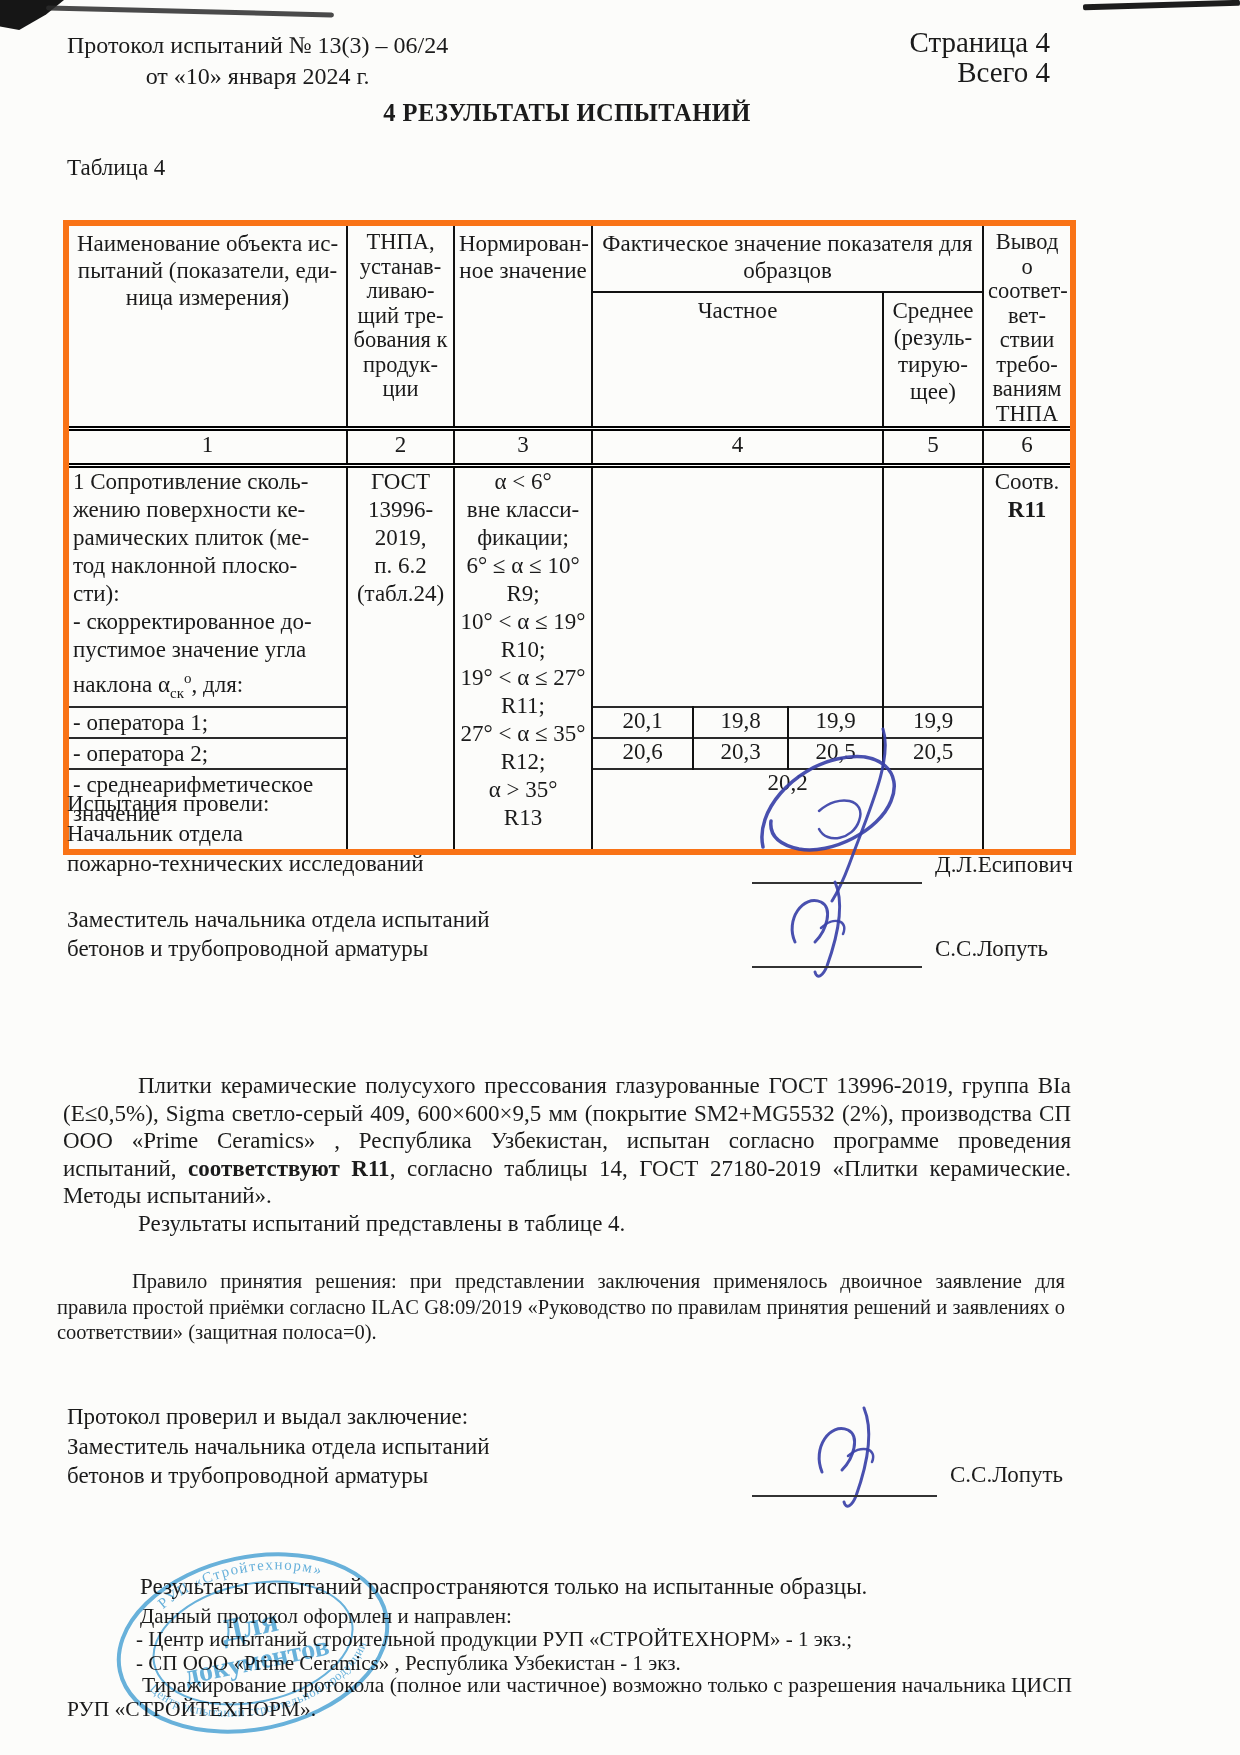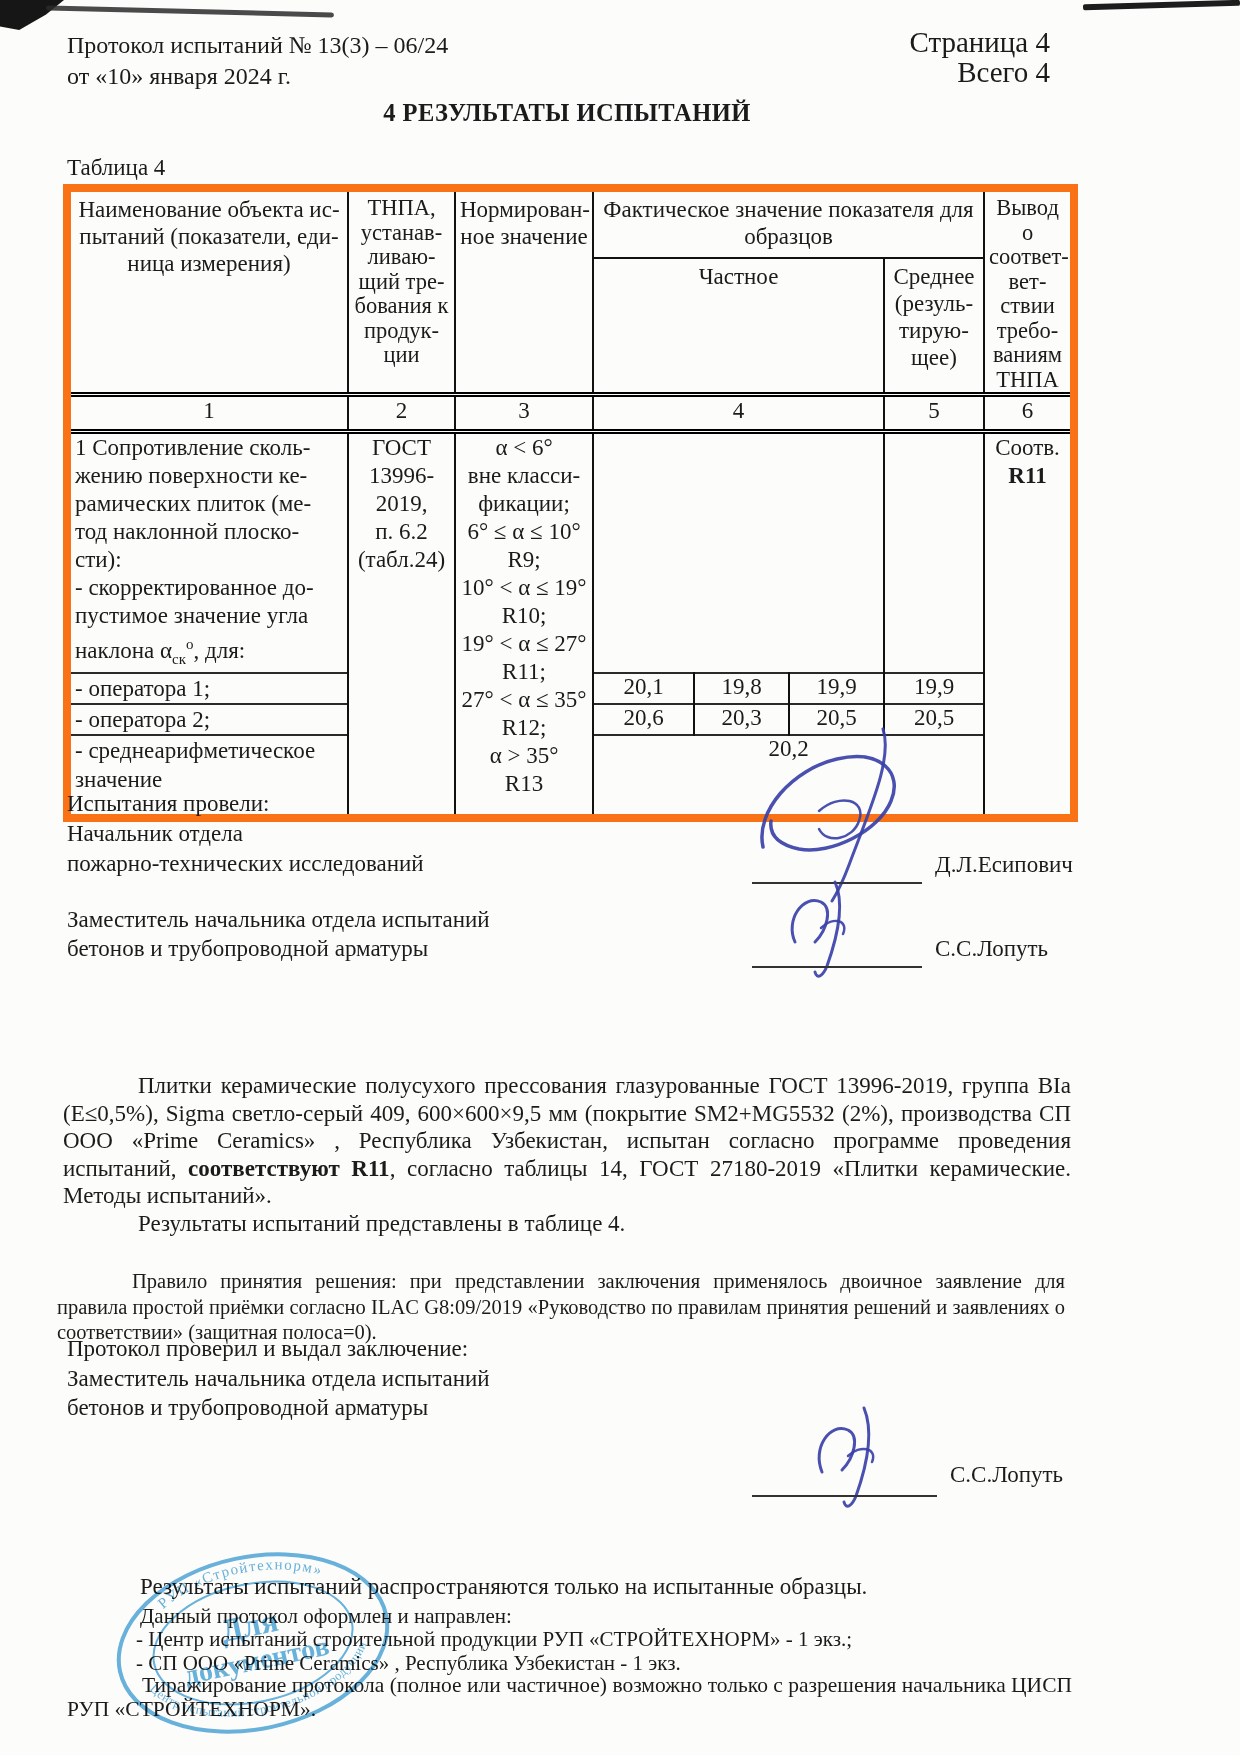--- a/index.html
+++ b/index.html
@@ -10,28 +10,28 @@
     overflow:hidden;
   }
   .abs{position:absolute;}
   .pre{white-space:pre-line;}
   
   .blot-tl{left:0;top:0;width:64px;height:30px;background:#161616;
     clip-path:polygon(0 0,100% 0,72% 48%,30% 100%,0 88%);}
   .streak-tl{left:46px;top:9px;width:288px;height:5px;background:#2a2a2a;border-radius:3px;transform:rotate(1.4deg);opacity:.85;}
   .streak-tr{left:1083px;top:2px;width:157px;height:6px;background:#1d1d1d;transform:rotate(-1.6deg);border-radius:2px;}
   
-  .hdr-left{left:67px;top:30px;font-size:24px;line-height:31px;white-space:pre-line;}
+  .hdr-left{left:67px;top:30px;font-size:24px;line-height:31px;white-space:pre-line;text-align:center;}
   .hdr-right{left:880px;top:27px;width:170px;font-size:29px;line-height:30px;text-align:right;white-space:pre-line;}
   .sec-title{left:63px;top:99px;width:1008px;text-align:center;font-size:24.5px;font-weight:bold;letter-spacing:.5px;}
   .tbl-label{left:67px;top:155px;font-size:23px;}
   
   table.rt{position:absolute;left:63px;top:184px;width:1007px;border-collapse:collapse;table-layout:fixed;
     font-size:23px;}
-  table.rt{border:8px solid #f97316;}
+  table.rt{border:6px solid #f97316;margin-top:36px;}
   .rt th,.rt td{padding:0 4px;font-weight:normal;vertical-align:top;overflow:hidden;}
   .vb{border-left:2px solid #111;border-right:2px solid #111;}
   .rt .hc{text-align:center;line-height:27px;padding-top:4px;}
   .rt .h2l{line-height:24.5px;font-size:22.5px;}
   .rt .subline{border-top:2px solid #111;}
   .numrow td{border-top:5px double #000;border-bottom:5px double #000;text-align:center;line-height:26px;height:30px;padding:1px 0;}
   .body-name{line-height:28px;padding-top:6px;}
   .c-center{text-align:center;line-height:28px;padding-top:6px;}
   .opline td{border-top:2px solid #2a2a2a;}
   .opline .val{text-align:center;}
@@ -43,21 +43,21 @@
   
   .sigblock{font-size:23px;line-height:30px;white-space:pre-line;}
   .sigline{height:2px;background:#333;}
   .signame{font-size:23px;}
   .ink{stroke:#3a41a8;fill:none;stroke-linecap:round;opacity:.92;}
   
   .concl-title{left:63px;top:1023px;width:1008px;text-align:center;font-weight:bold;font-size:24px;}
   .para{left:63px;top:1072px;width:1008px;font-size:23px;line-height:27.5px;text-align:justify;}
   .para p{margin:0;text-indent:75px;}
   .rule-para{left:57px;top:1269px;width:1008px;font-size:20.5px;line-height:25.5px;text-align:justify;text-indent:75px;}
-  .verify{left:67px;top:1334px;font-size:23px;line-height:29.5px;white-space:pre-line;}
+  .verify{left:67px;top:1402px;font-size:23px;line-height:29.5px;white-space:pre-line;}
   
   .f-scope{left:140px;top:1574px;font-size:23px;}
   .f-dir{left:140px;top:1604px;font-size:21px;}
   .f-copy1{left:136px;top:1627px;font-size:21px;}
   .f-copy2{left:136px;top:1651px;font-size:21px;}
   .f-repro{left:67px;top:1673px;width:1005px;font-size:21.5px;line-height:24px;text-align:justify;text-indent:75px;}
   
   .stamp{left:108px;top:1548px;width:290px;height:190px;transform:rotate(-12deg);mix-blend-mode:multiply;opacity:.9;}
   .stamp text{fill:#58abdc;font-family:"Liberation Serif",serif;}
   .stamp .ring{stroke:#58abdc;fill:none;}

